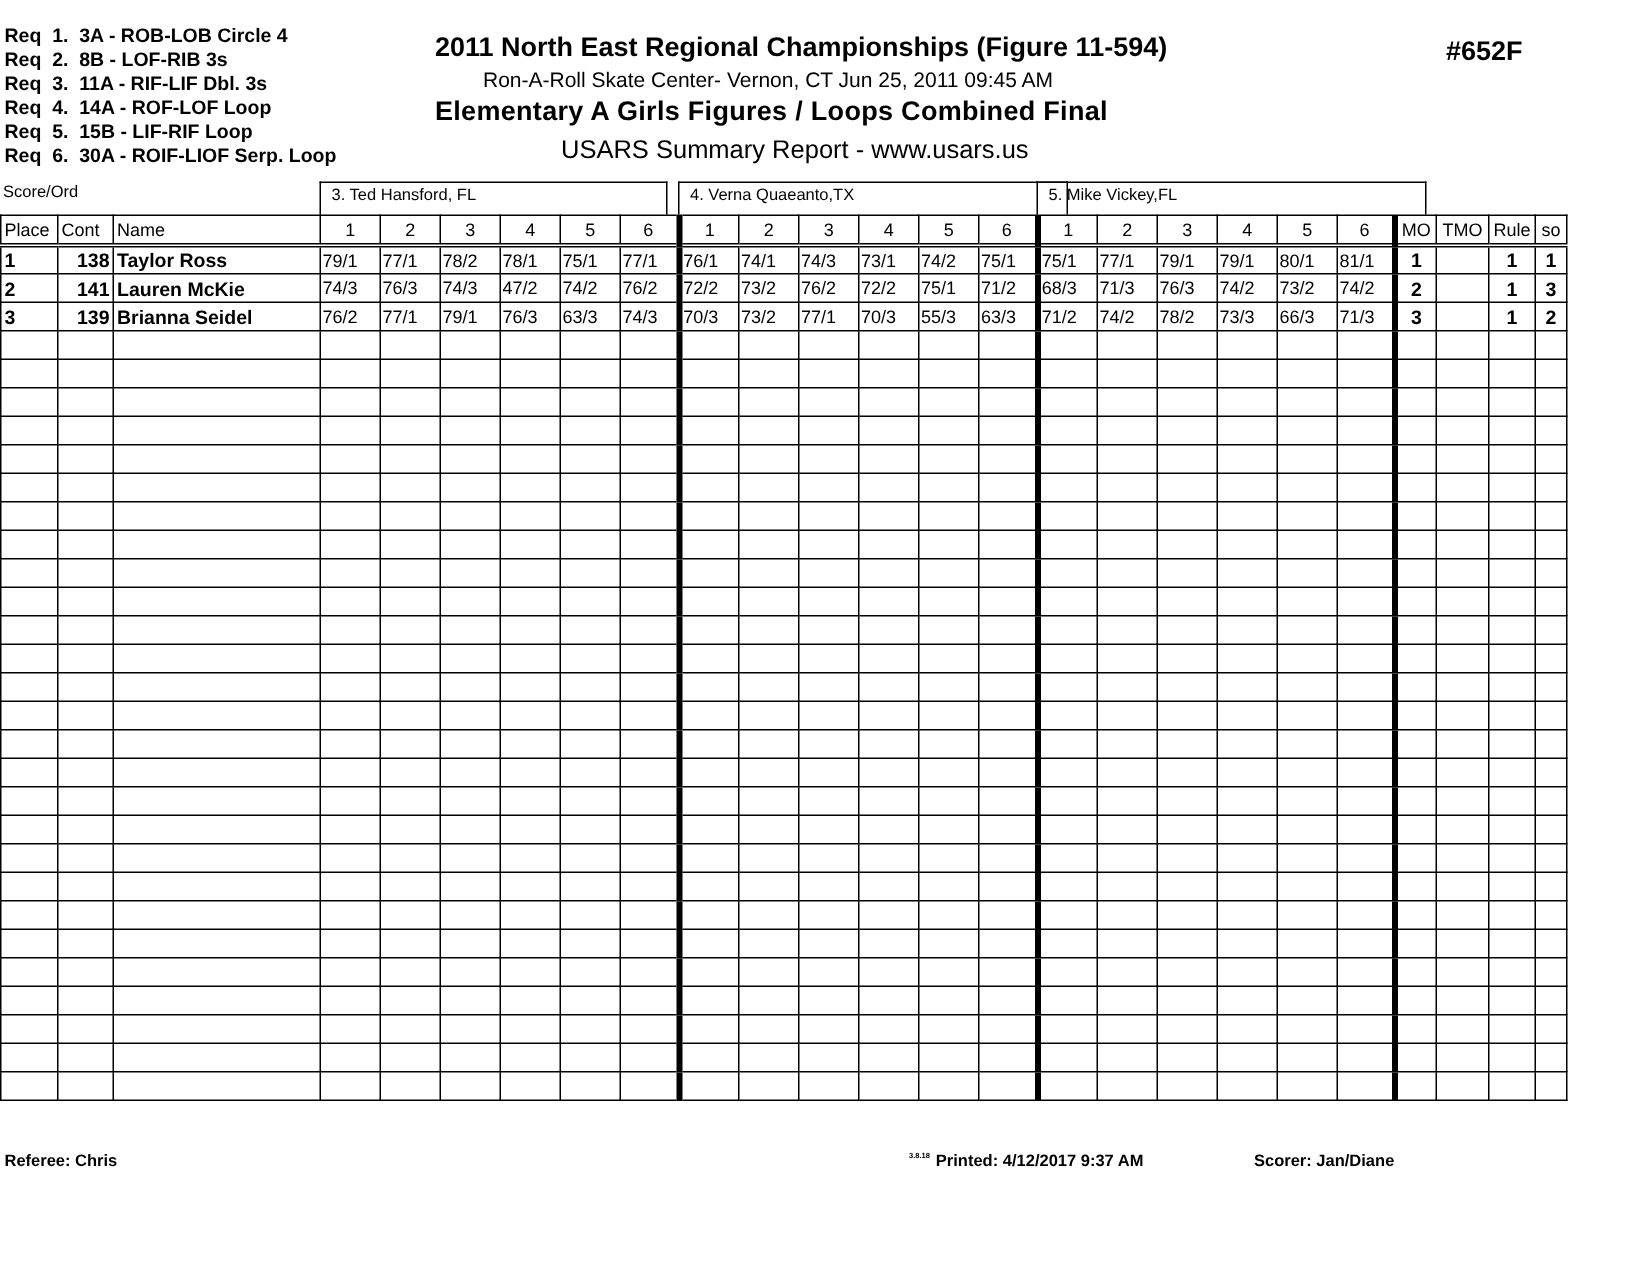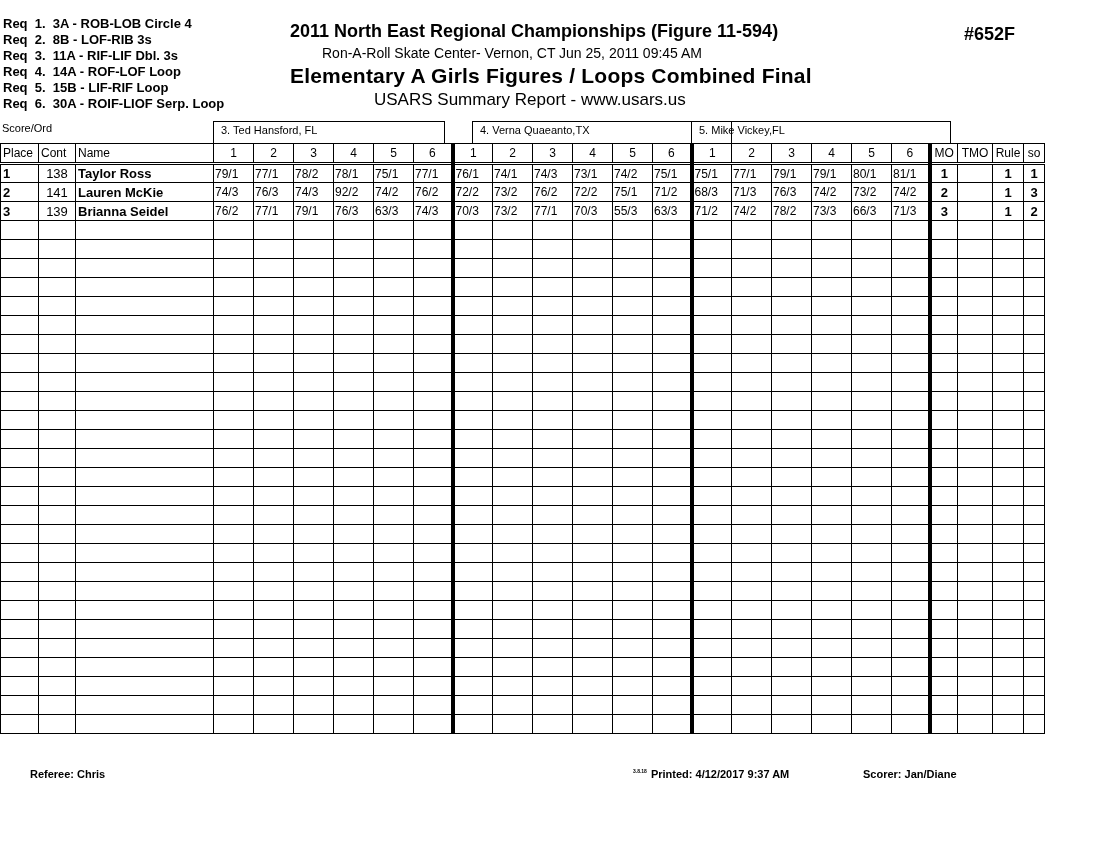--- a/index.html
+++ b/index.html
@@ -1,35 +1,35 @@
 <!DOCTYPE html>
 <html><head>
 <meta charset="utf-8">
 <style>
   html,body{margin:0;padding:0;background:#ffffff;}
   body{width:1100px;height:850px;position:relative;overflow:hidden;font-family:"Liberation Sans",sans-serif;color:#000;}
   .reqs{position:absolute;left:3px;top:16px;font-weight:bold;font-size:13px;line-height:16px;}
   .reqs div{white-space:pre;}
   .title{position:absolute;left:290px;top:21px;font-size:18px;font-weight:bold;white-space:nowrap;}
   .sub{position:absolute;left:322px;top:45px;font-size:14px;white-space:nowrap;}
-  .title2{position:absolute;left:290px;top:64px;font-size:21px;font-weight:bold;white-space:nowrap;letter-spacing:0.2px;}
+  .title2{position:absolute;left:290px;top:64px;font-size:18px;font-weight:bold;white-space:nowrap;letter-spacing:0.2px;}
   .report{position:absolute;left:374px;top:90px;font-size:17px;white-space:nowrap;}
   .num{position:absolute;left:964px;top:24px;font-size:18px;font-weight:bold;}
   .scoreord{position:absolute;left:2px;top:122px;font-size:11px;}
   .judge{position:absolute;top:121px;height:22px;border:1px solid #000;border-bottom:none;box-sizing:border-box;font-size:11px;padding:2px 0 0 7px;}
   table.grid{position:absolute;left:0;top:143px;border-collapse:collapse;table-layout:fixed;}
   table.grid td{border:1px solid #000;height:19px;padding:0 2px;font-size:12px;box-sizing:border-box;white-space:nowrap;overflow:hidden;}
   table.grid tr.hdr td{font-size:12px;height:20px;border-bottom:3px double #000;}
   table.grid tr.hdr td.c{text-align:center;}
   td.thick{border-left:4px solid #000 !important;}
   td.b{font-weight:bold;font-size:13px !important;}
   td.bc{font-weight:bold;text-align:center;font-size:13px !important;}
-  td.br{font-weight:normal;text-align:center;font-size:13px !important;}
+  td.br{font-weight:bold;text-align:right;font-size:13px !important;}
   td.sc{font-size:12px;padding-left:1px !important;}
-  .footer{position:absolute;top:768px;font-size:11px;font-weight:bold;white-space:nowrap;margin-left:27px;}
+  .footer{position:absolute;top:768px;font-size:11px;font-weight:bold;white-space:nowrap;}
   .ver{font-size:5px;vertical-align:top;margin-right:4px;}
 </style>
 </head>
 <body>
 
 <div class="reqs">
   <div>Req  1.  3A - ROB-LOB Circle 4</div>
   <div>Req  2.  8B - LOF-RIB 3s</div>
   <div>Req  3.  11A - RIF-LIF Dbl. 3s</div>
   <div>Req  4.  14A - ROF-LOF Loop</div>
@@ -39,21 +39,21 @@
 
 <div class="title">2011 North East Regional Championships (Figure  11-594)</div>
 <div class="sub">Ron-A-Roll Skate Center- Vernon, CT  Jun 25, 2011  09:45 AM</div>
 <div class="title2">Elementary A Girls Figures / Loops Combined Final</div>
 <div class="report">USARS Summary Report - www.usars.us</div>
 <div class="num">#652F</div>
 
 <div class="scoreord">Score/Ord</div>
 
 <div class="judge" style="left:213px;width:232px;">3.  Ted Hansford, FL</div>
-<div class="judge" style="left:472px;width:260px;">4.  Verna Quaeanto,TX</div>
+<div class="judge" style="left:452px;width:260px;">4.  Verna Quaeanto,TX</div>
 <div class="judge" style="left:691px;width:260px;">5.  Mike Vickey,FL</div>
 
 <table class="grid" id="grid">
   <colgroup>
     <col style="width:38px">
       <col style="width:37px">
       <col style="width:138px">
     <col style="width:40px">
       <col style="width:40px">
       <col style="width:40px">
@@ -132,21 +132,21 @@
         <td class="bc">1</td>
         <td class="bc">1</td>
       </tr>
       <tr>
         <td class="b">2</td>
         <td class="br">141</td>
         <td class="b">Lauren McKie</td>
         <td class="sc">74/3</td>
         <td class="sc">76/3</td>
         <td class="sc">74/3</td>
-        <td class="sc">92/2</td>
+        <td class="sc">47/2</td>
         <td class="sc">74/2</td>
         <td class="sc">76/2</td>
         <td class="sc thick">72/2</td>
         <td class="sc">73/2</td>
         <td class="sc">76/2</td>
         <td class="sc">72/2</td>
         <td class="sc">75/1</td>
         <td class="sc">71/2</td>
         <td class="sc thick">68/3</td>
         <td class="sc">71/3</td>

